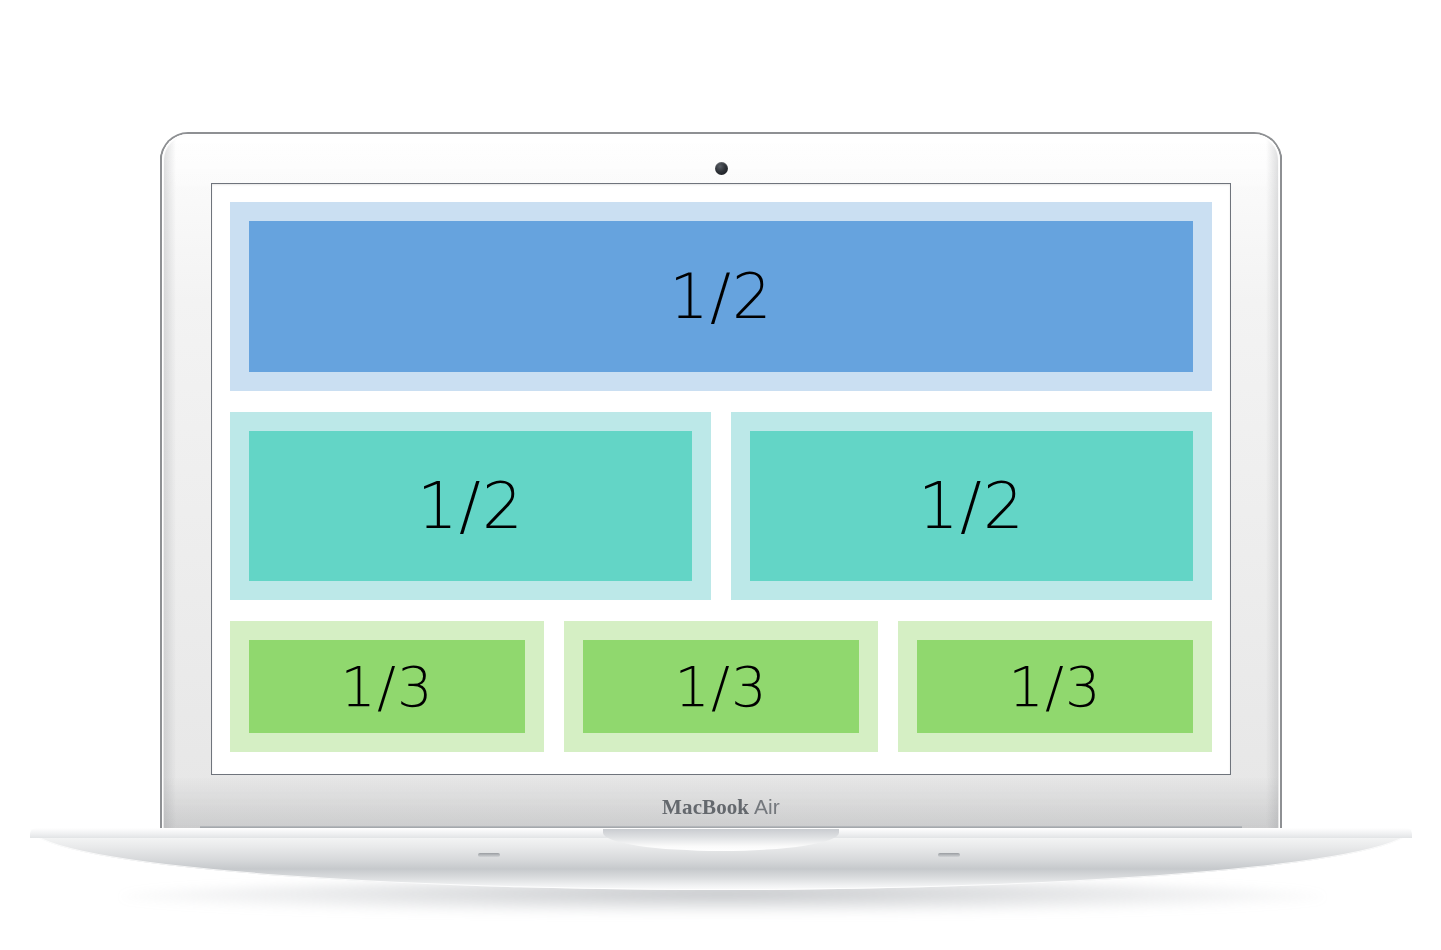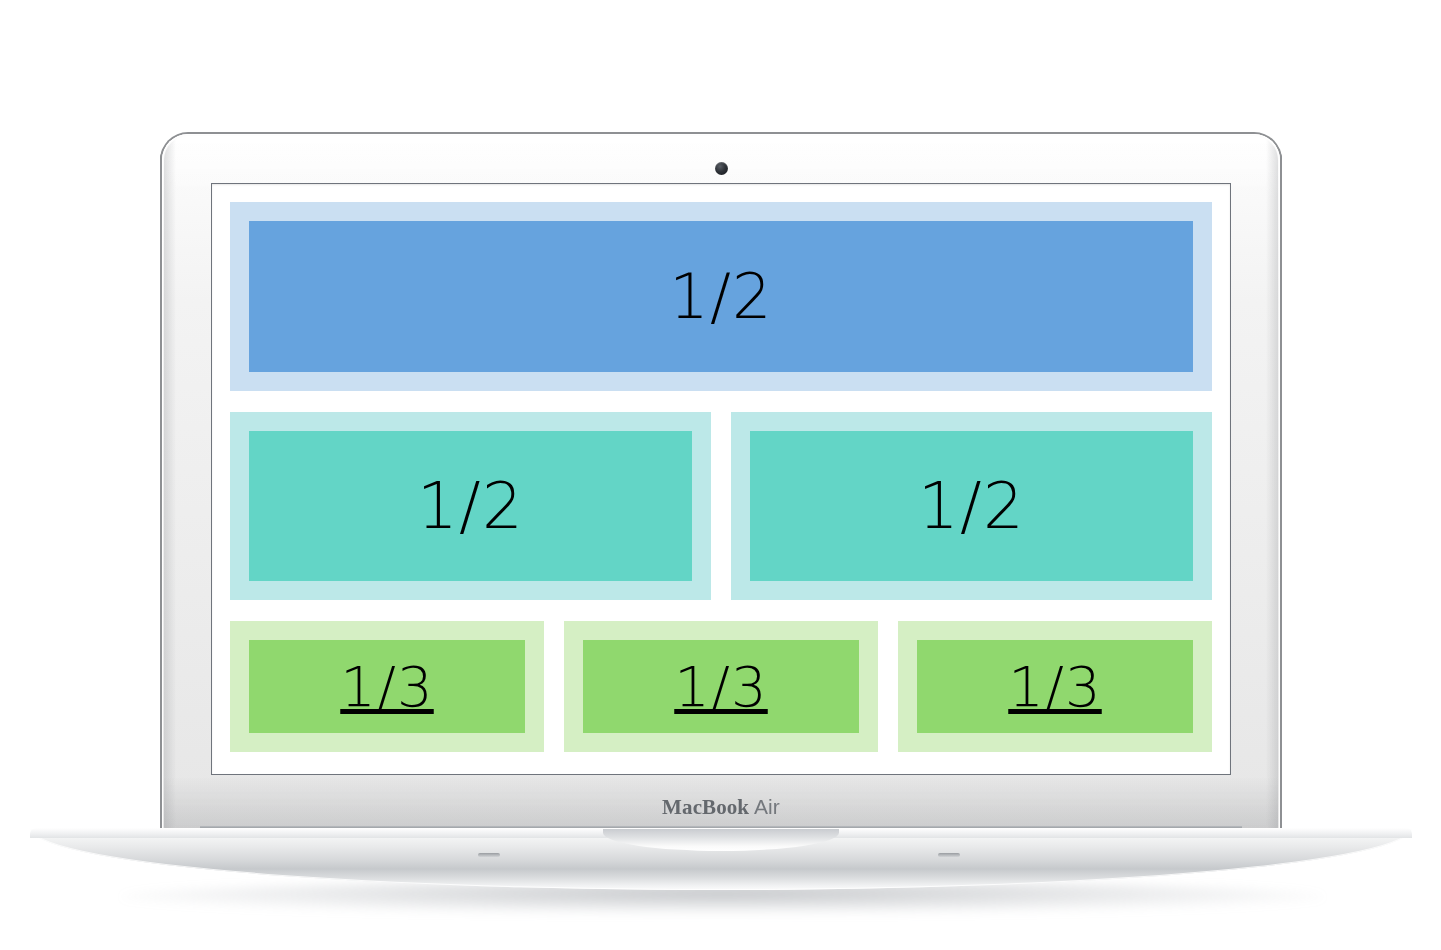--- a/index.html
+++ b/index.html
@@ -91,21 +91,21 @@
     flex-direction: column;
     gap: 21px;
   }
   .grid-row {
     display: flex;
     flex-direction: row;
     gap: 20px;
   }
   .grid-row.row-1 { flex: 0 0 189px; }
   .grid-row.row-2 { flex: 0 0 188px; }
-  .grid-row.row-3 { flex: 1 1 auto; text-decoration: underline; }
+  .grid-row.row-3 { flex: 1 1 auto; }
 
   .cell-outer {
     box-sizing: border-box;
     display: flex;
     align-items: center;
     justify-content: center;
     padding: 19px 19px;
   }
   .cell-inner {
     width: 100%;

